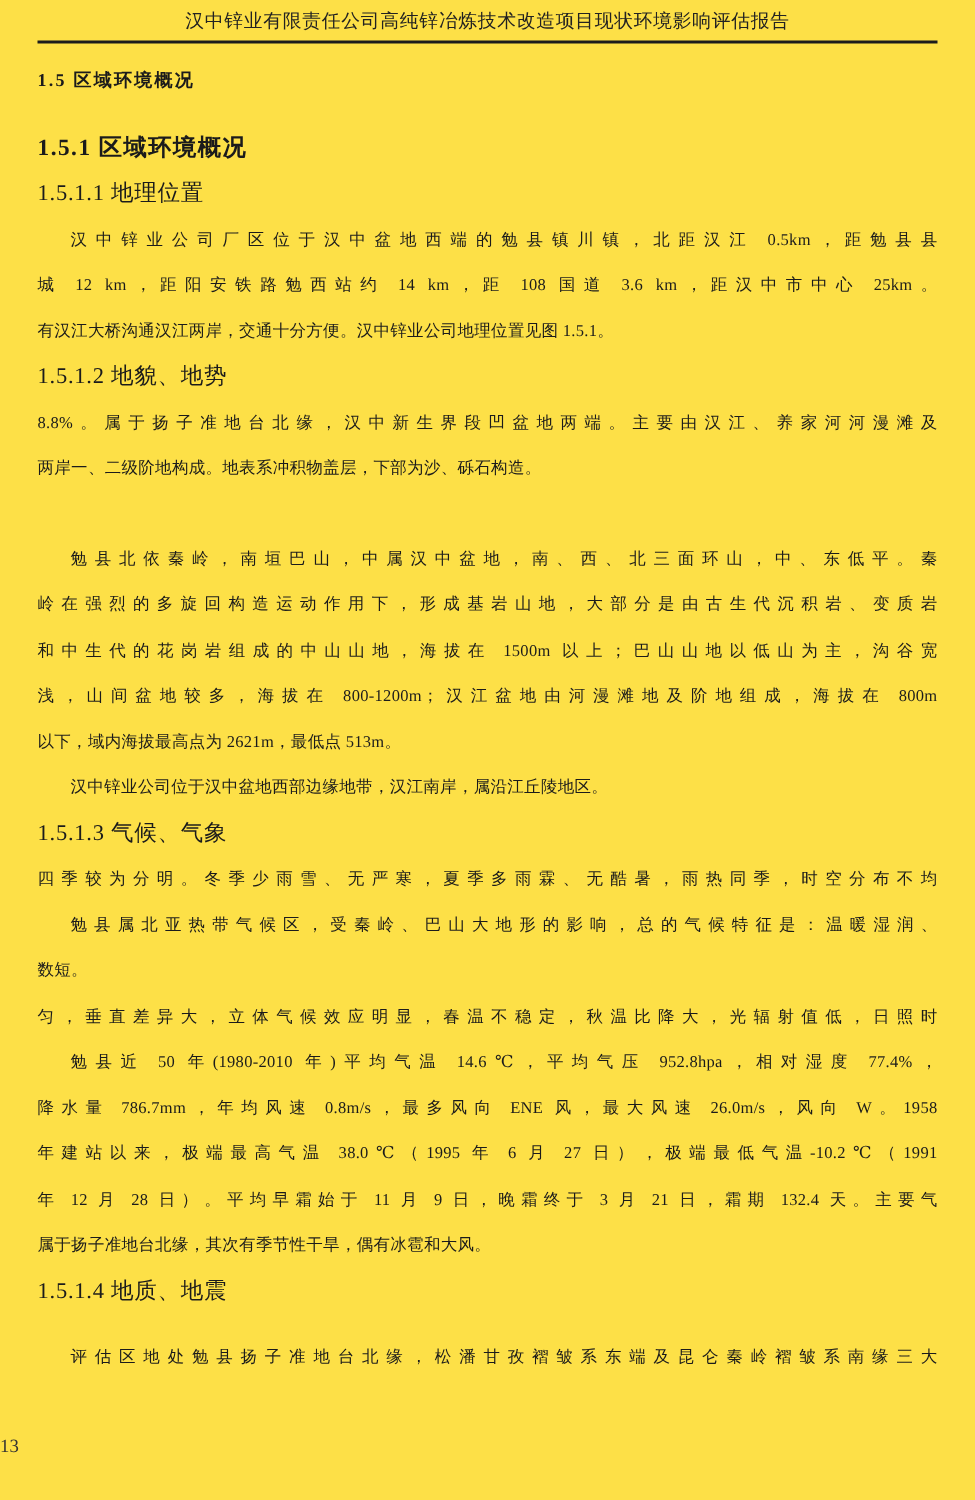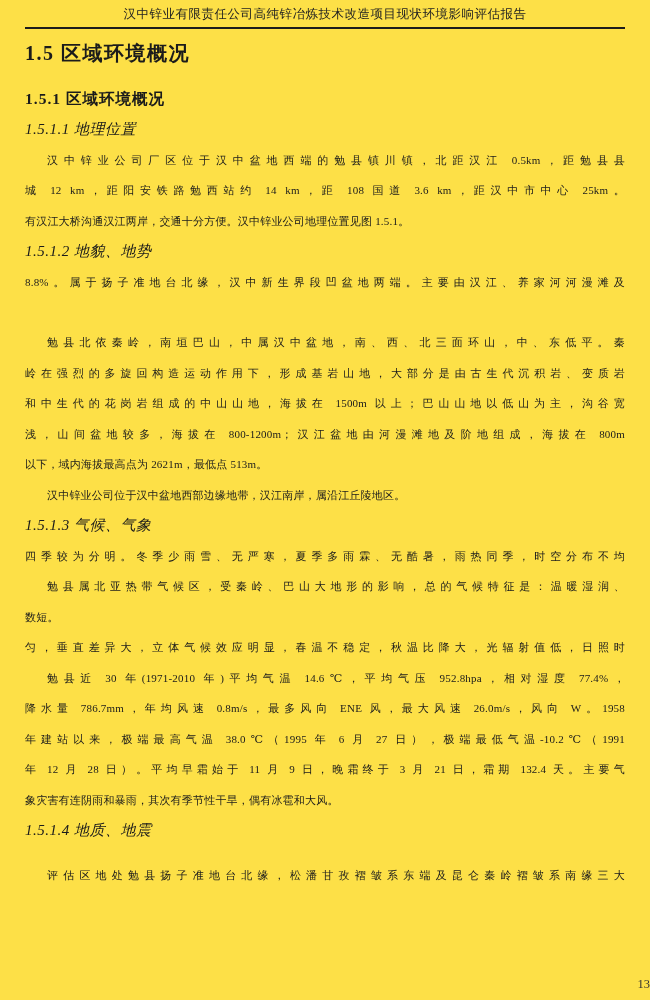--- a/index.html
+++ b/index.html
@@ -26,59 +26,58 @@
   .doc-header-title {
     font-size: 12.5px;
     line-height: 17px;
     text-align: center;
     letter-spacing: 0.5px;
     color: #222;
   }
   
   .h1 {
     margin-top: 11px;
-    font-size: 20px;
+    font-size: 12px;
     line-height: 26px;
     font-weight: bold;
     letter-spacing: 1.5px;
   }
   .h2 {
     margin-top: 22px;
     margin-bottom: 4px;
     font-size: 15.5px;
     line-height: 22px;
     font-weight: bold;
     letter-spacing: 1px;
   }
   .h3 {
     font-size: 15px;
     line-height: 30.5px;
     font-weight: normal;
     letter-spacing: 0.5px;
-    font-style: italic;
   }
   
   .bl {
     font-size: 11px;
     line-height: 30.5px;
     text-align: justify;
     text-align-last: justify;
     letter-spacing: 0.2px;
     white-space: nowrap;
   }
   .bl.first { text-indent: 2em; }
   .bl.last  { text-align-last: left; white-space: normal; }
   .blank-line { height: 30px; }
   .last-para { margin-top: 14px; }
   .page-number {
     position: absolute;
-    bottom: 8px;
+    bottom: 28px;
     left: 0;
     width: 100%;
-    text-align: right;
+    text-align: left;
     font-size: 12.5px;
     color: #333;
   }
 </style>
 </head>
 <body>
 
 <div class="page">
   <div class="page-inner">
 
@@ -95,20 +94,21 @@
     <div class="paragraph">
       <div class="bl first">汉中锌业公司厂区位于汉中盆地西端的勉县镇川镇，北距汉江 0.5km，距勉县县</div>
       <div class="bl">城 12 km，距阳安铁路勉西站约 14 km，距 108 国道 3.6 km，距汉中市中心 25km。</div>
       <div class="bl last">有汉江大桥沟通汉江两岸，交通十分方便。汉中锌业公司地理位置见图 1.5.1。</div>
     </div>
 
     <div class="h3">1.5.1.2 地貌、地势</div>
 
     <div class="paragraph">
       <div class="bl">8.8%。属于扬子准地台北缘，汉中新生界段凹盆地两端。主要由汉江、养家河河漫滩及</div>
+      <div class="bl last">两岸一、二级阶地构成。地表系冲积物盖层，下部为沙、砾石构造。</div>
     </div>
 
     <div class="blank-line"></div>
 
     <div class="paragraph">
       <div class="bl first">勉县北依秦岭，南垣巴山，中属汉中盆地，南、西、北三面环山，中、东低平。秦</div>
       <div class="bl">岭在强烈的多旋回构造运动作用下，形成基岩山地，大部分是由古生代沉积岩、变质岩</div>
       <div class="bl">和中生代的花岗岩组成的中山山地，海拔在 1500m 以上；巴山山地以低山为主，沟谷宽</div>
       <div class="bl">浅，山间盆地较多，海拔在 800-1200m；汉江盆地由河漫滩地及阶地组成，海拔在 800m</div>
       <div class="bl last">以下，域内海拔最高点为 2621m，最低点 513m。</div>
@@ -121,25 +121,25 @@
     <div class="h3">1.5.1.3 气候、气象</div>
 
     <div class="paragraph">
       <div class="bl">四季较为分明。冬季少雨雪、无严寒，夏季多雨霖、无酷暑，雨热同季，时空分布不均</div>
       <div class="bl first">勉县属北亚热带气候区，受秦岭、巴山大地形的影响，总的气候特征是：温暖湿润、</div>
       <div class="bl last">数短。</div>
       <div class="bl">匀，垂直差异大，立体气候效应明显，春温不稳定，秋温比降大，光辐射值低，日照时</div>
     </div>
 
     <div class="paragraph">
-      <div class="bl first">勉县近 30 年(1971-2010 年)平均气温 14.6℃，平均气压 952.8hpa，相对湿度 77.4%，</div>
+      <div class="bl first">勉县近 50 年(1980-2010 年)平均气温 14.6℃，平均气压 952.8hpa，相对湿度 77.4%，</div>
       <div class="bl">降水量 786.7mm，年均风速 0.8m/s，最多风向 ENE 风，最大风速 26.0m/s，风向 W。1958</div>
       <div class="bl">年建站以来，极端最高气温 38.0℃（1995 年 6 月 27 日），极端最低气温-10.2℃（1991</div>
       <div class="bl">年 12 月 28 日）。平均早霜始于 11 月 9 日，晚霜终于 3 月 21 日，霜期 132.4 天。主要气</div>
-      <div class="bl last">象灾害有连阴雨和暴雨，其次有季节性干旱，偶有冰雹和大风。</div>
+      <div class="bl last">属于扬子准地台北缘，其次有季节性干旱，偶有冰雹和大风。</div>
     </div>
 
     <div class="h3">1.5.1.4 地质、地震</div>
 
     <div class="paragraph last-para">
       <div class="bl first">评估区地处勉县扬子准地台北缘，松潘甘孜褶皱系东端及昆仑秦岭褶皱系南缘三大</div>
     </div>
 
   </div>
 

